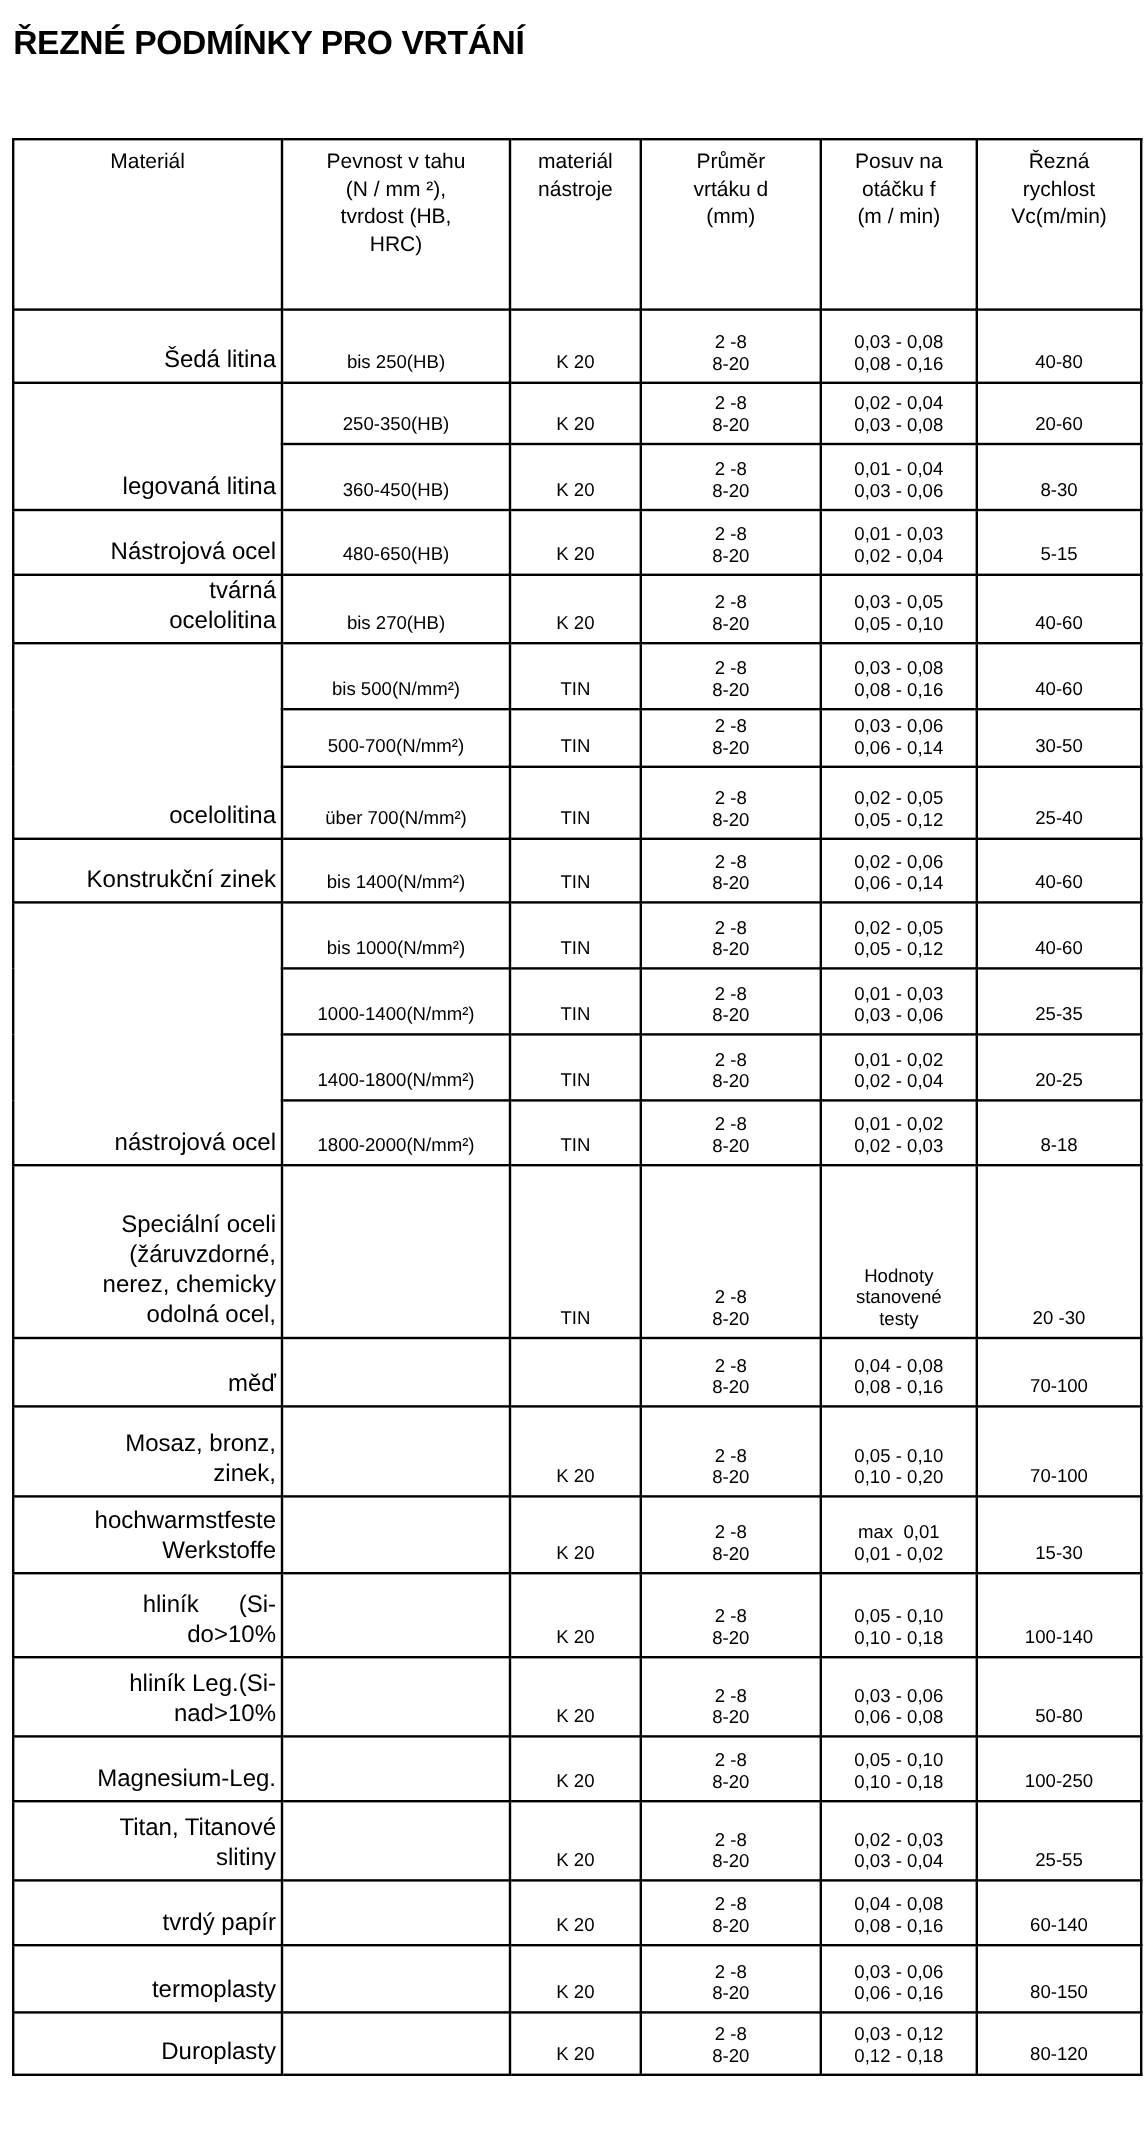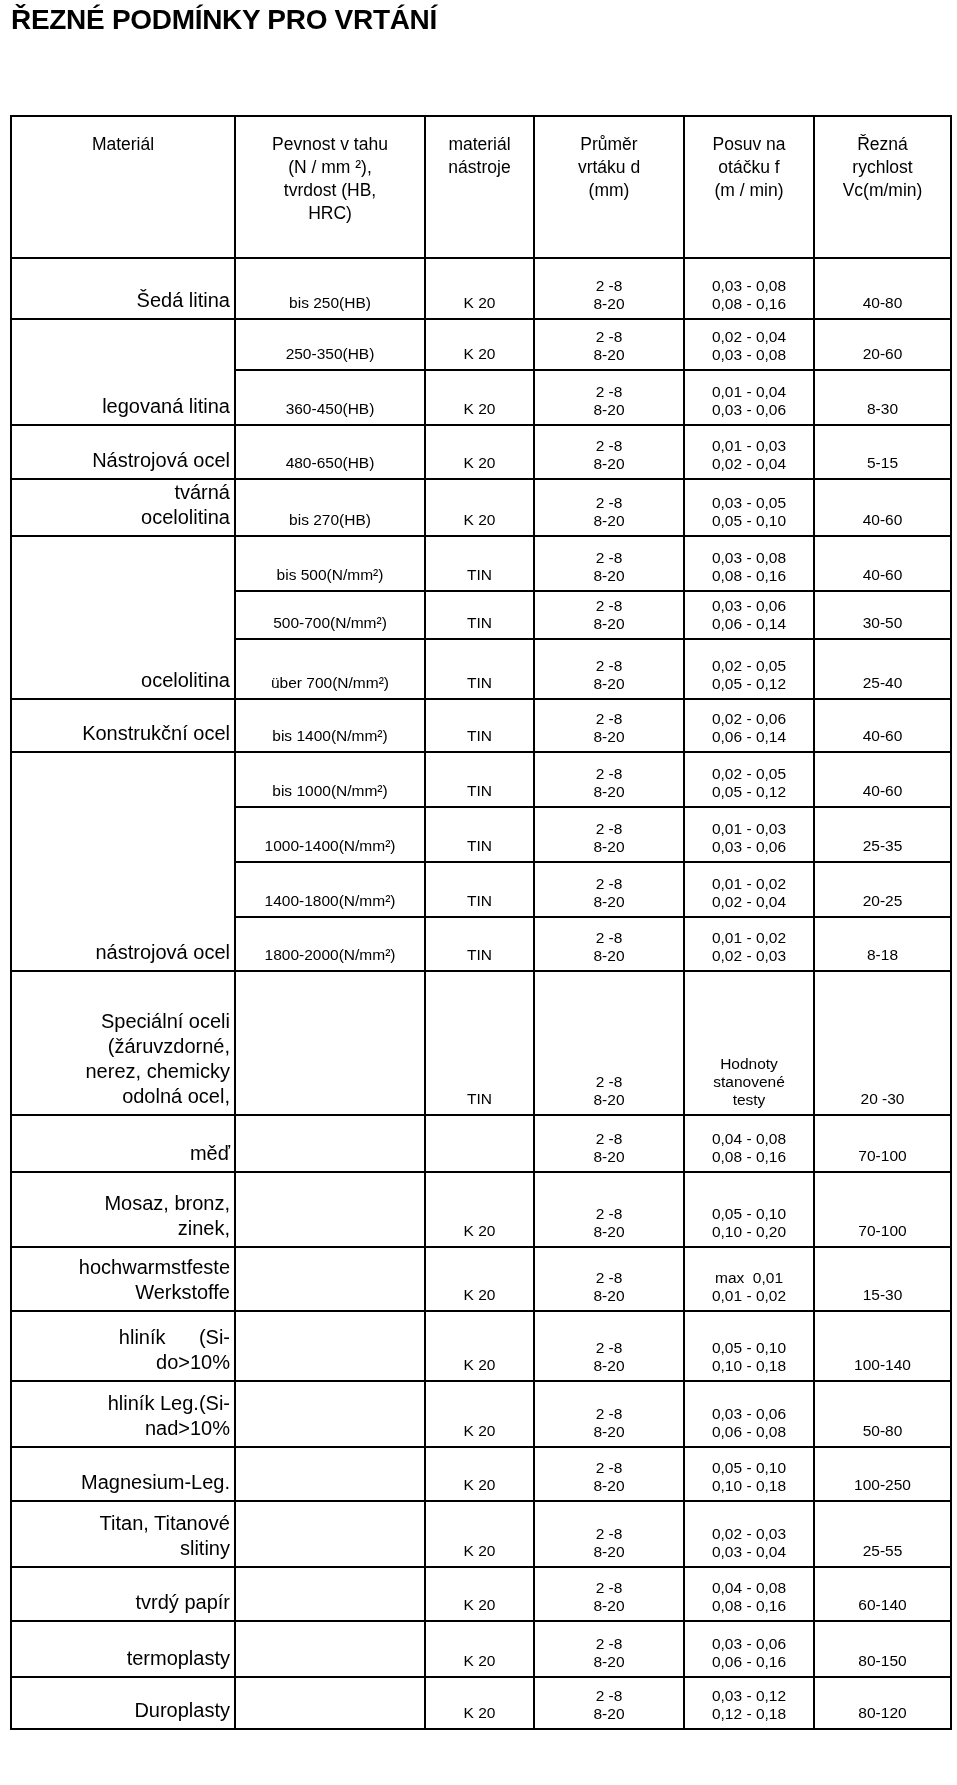--- a/index.html
+++ b/index.html
@@ -2,39 +2,39 @@
 <html><head>
 <meta charset="utf-8">
 <style>
   html,body{margin:0;padding:0;background:#fff;}
   body{
     width:957px;height:1785px;position:relative;
     font-family:"Liberation Sans","DejaVu Sans",sans-serif;
     color:#000;
   }
   .page-title{
-    position:absolute;left:11px;top:4px;
+    position:absolute;left:11px;top:20px;
     font-size:28px;font-weight:bold;letter-spacing:-0.3px;
     white-space:pre;
   }
   table.cut{
     position:absolute;left:10px;top:115px;width:940px;
     border-collapse:collapse;table-layout:fixed;
   }
   table.cut th,table.cut td{
     border:2px solid #000;
     white-space:pre-wrap;
     overflow:hidden;
     padding:0 4px 5px 4px;
     vertical-align:bottom;
     font-weight:normal;
   }
   table.cut th{
     vertical-align:top;
-    padding-top:16px;
+    padding-top:6px;
     font-size:17.5px;
     line-height:23px;
     text-align:center;
   }
   th.mat-h{
     text-align:left;
     font-weight:bold;
     padding-left:8px;
   }
   td.mat{
@@ -182,21 +182,21 @@
     <td class="val">über 700(N/mm²)</td>
     <td class="val">TIN</td>
     <td class="num">2 -8
 8-20</td>
     <td class="num">0,02 - 0,05
 0,05 - 0,12</td>
     <td class="val">25-40</td>
   </tr>
 
   <tr style="height:53px">
-    <td class="mat">Konstrukční ocel</td>
+    <td class="mat">Konstrukční zinek</td>
     <td class="val">bis 1400(N/mm²)</td>
     <td class="val">TIN</td>
     <td class="num">2 -8
 8-20</td>
     <td class="num">0,02 - 0,06
 0,06 - 0,14</td>
     <td class="val">40-60</td>
   </tr>
 
   <tr style="height:55px">

